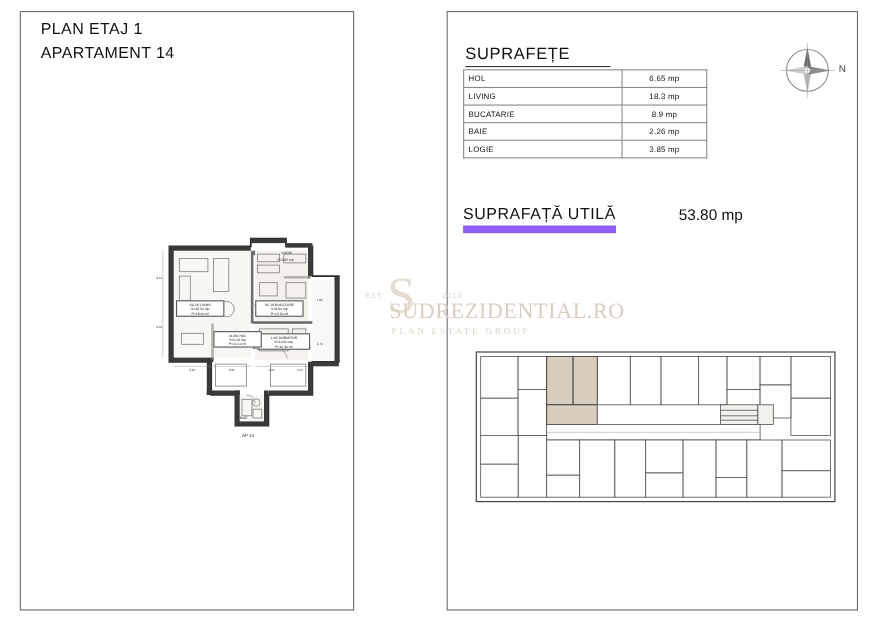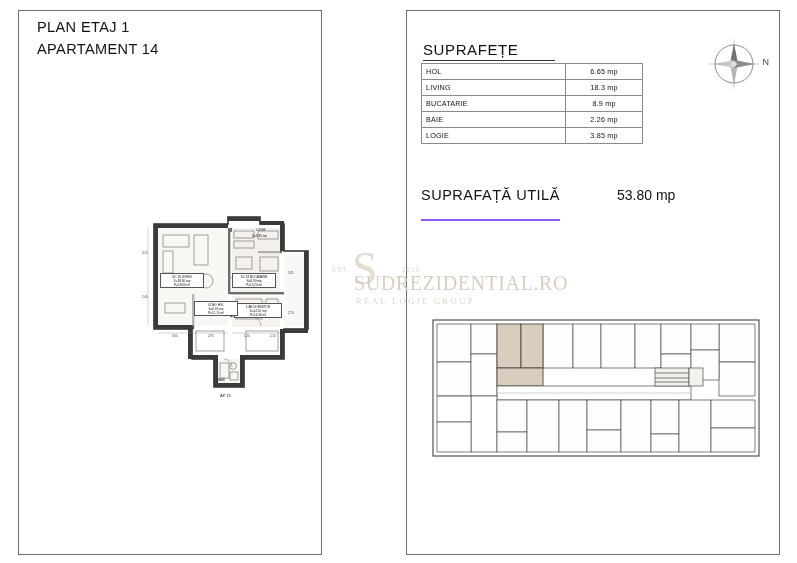--- a/index.html
+++ b/index.html
@@ -101,22 +101,22 @@
   }
   .total-label {
     position: absolute;
     left: 0; top: 0;
     font-size: 14.5px;
     letter-spacing: .5px;
     color: #111;
     white-space: nowrap;
   }
   .total-label .ul {
-    border-bottom: 2px solid #8b5cf6;
-    padding-bottom: 16px;
+    border-bottom: 7px solid #8b5cf6;
+    padding-bottom: 2px;
   }
   .total-val {
     position: absolute;
     left: 196px; top: 0;
     font-size: 14px;
     color: #111;
     white-space: nowrap;
   }
 
   
@@ -499,16 +499,16 @@
         </g>
       </svg>
     </div>
   </div>
 
   <div class="watermark">
     <div class="wm-mono">S</div>
     <div class="wm-est">EST.</div>
     <div class="wm-est2">2010</div>
     <div class="wm-text">SUDREZIDENTIAL.RO</div>
-    <div class="wm-sub">REAL LOGIE GROUP</div>
+    <div class="wm-sub">PLAN ESTATE GROUP</div>
   </div>
 
 </div>
 
 </body></html>

